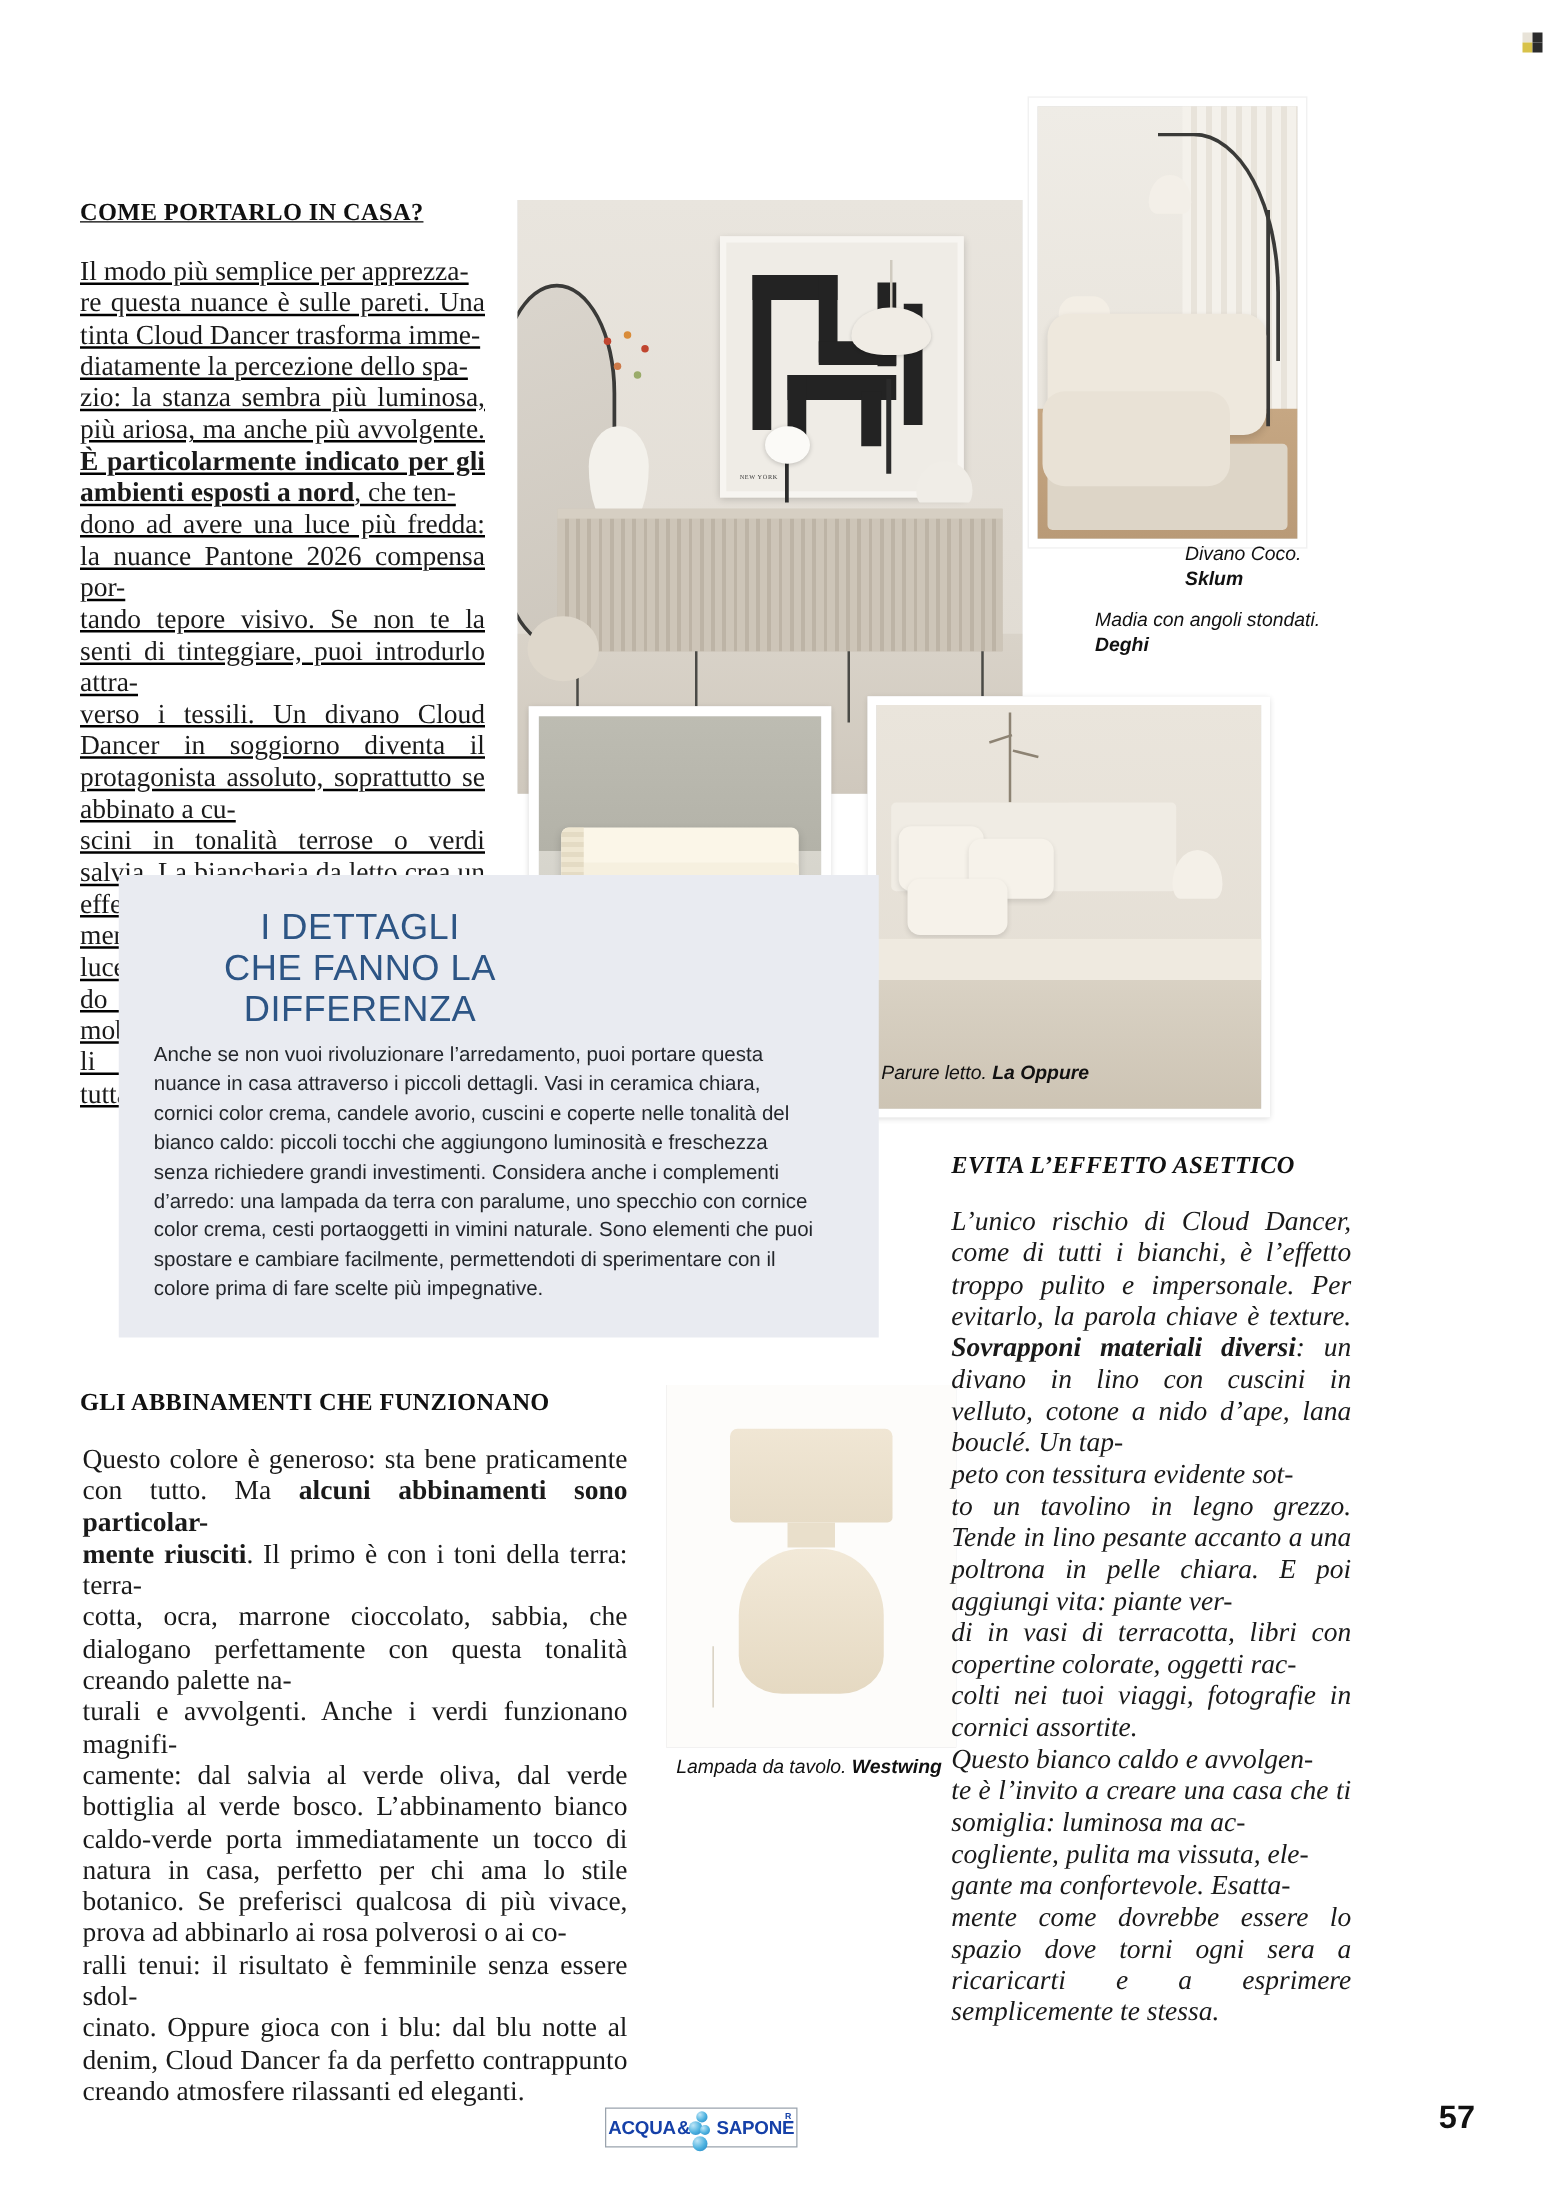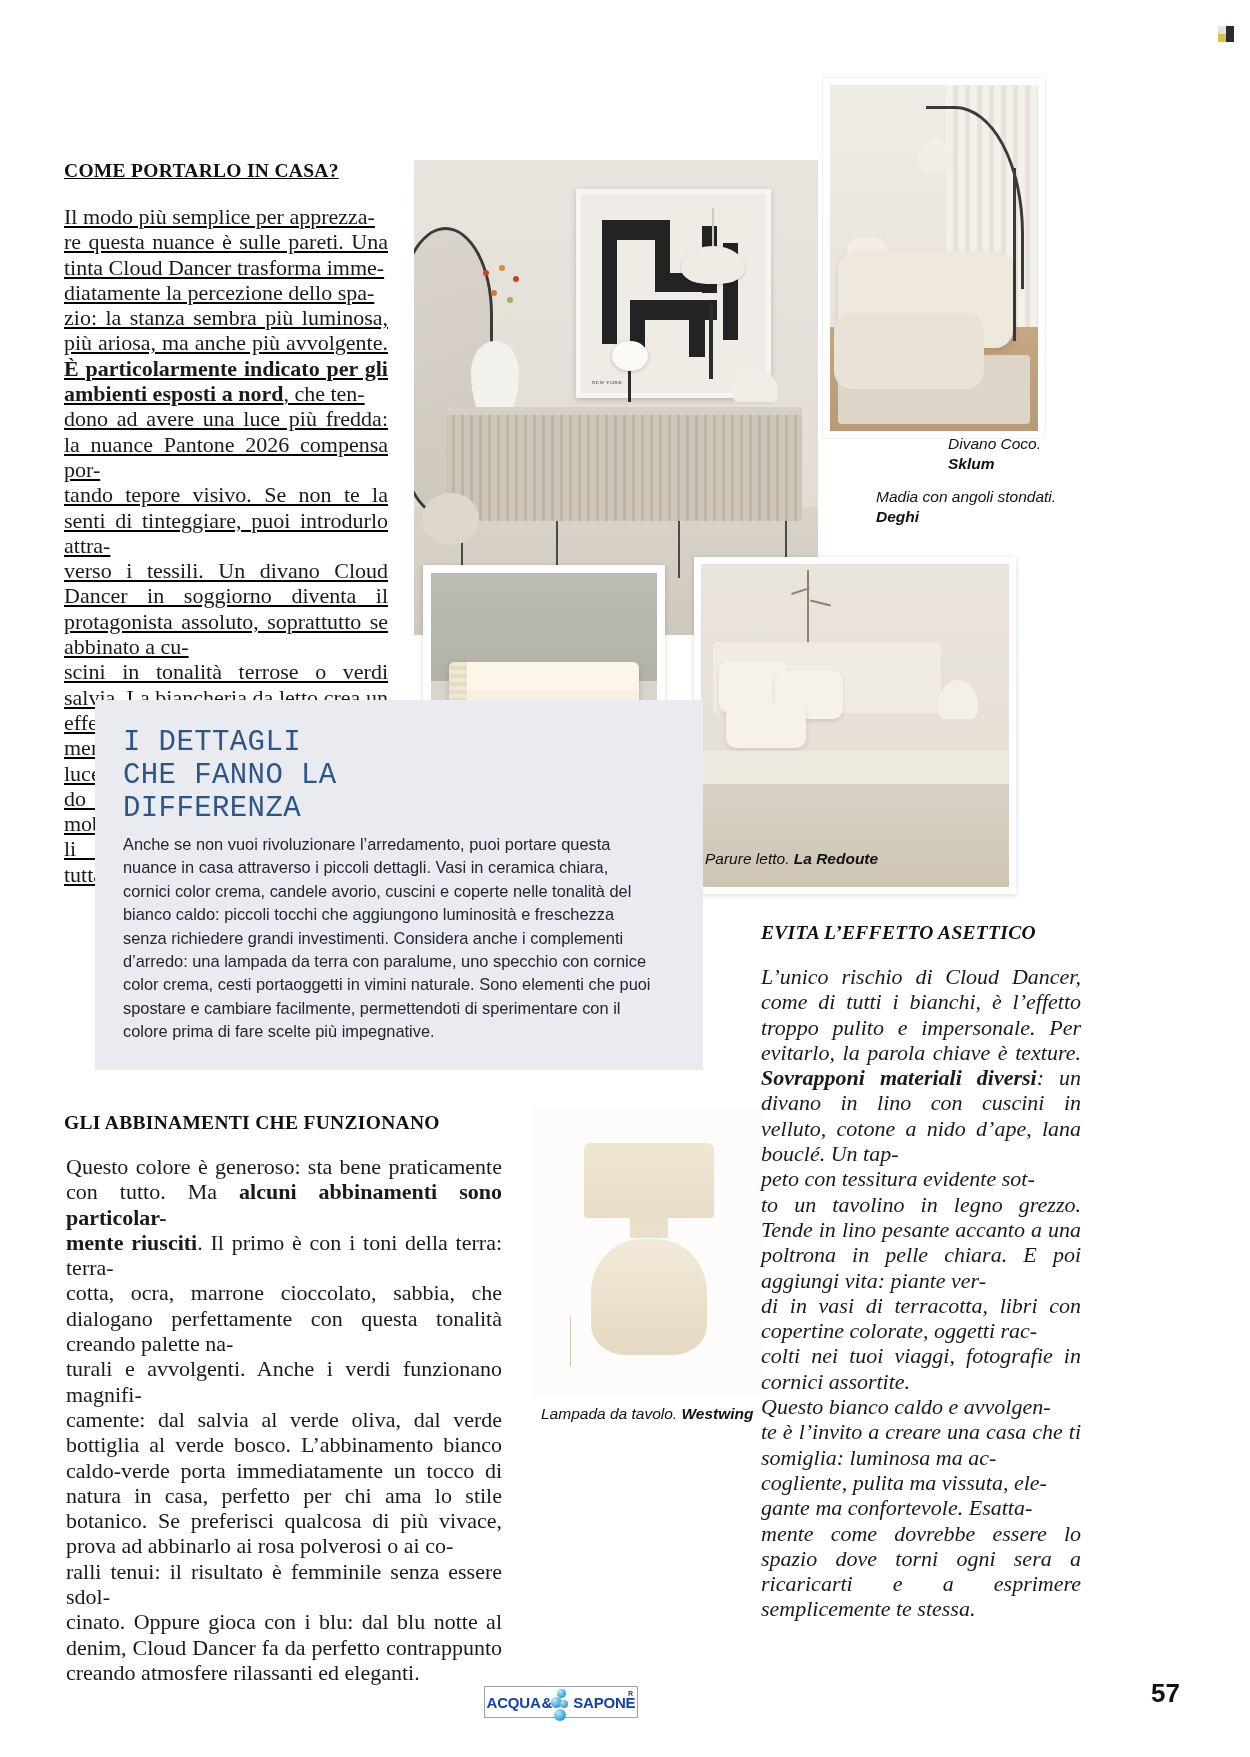--- a/index.html
+++ b/index.html
@@ -145,22 +145,22 @@
   #cap-bed{position:absolute;left:705px;top:849px;width:260px;}
   #cap-lamp{position:absolute;left:541px;top:1404px;width:300px;}
 
   
   #callout{
     position:absolute;left:95px;top:700px;width:608px;height:370px;
     background:#e9ebf1;
   }
   #callout .ttl{
     position:absolute;left:28px;top:26px;width:330px;
-    font-family:Liberation Mono, monospace;
-    font-size:29px;line-height:33px;letter-spacing:.4px;color:#2d5585;font-weight:normal;
+    font-family:Liberation Sans, sans-serif;
+    font-size:29px;line-height:33px;letter-spacing:.4px;color:#2d5585;font-weight:normal;text-align:center;
   }
   #callout .bodytxt{
     position:absolute;left:28px;top:133px;width:530px;
     font-family:"Liberation Sans", sans-serif;
     font-size:16.4px;line-height:23.4px;color:#23262b;
   }
 
   
   #sec-abb{position:absolute;left:64px;top:1112px;width:440px;}
   #sec-abb .h-serif{margin:0 0 20px 0;}
@@ -308,21 +308,21 @@
       <div class="bd-lamp">
           <div class="s"></div>
         </div>
       <div class="bd-stool"></div>
       <div class="bd-duvet"></div>
       <div class="bd-sheetfold"></div>
     </div>
   </div>
   <div class="caption" id="cap-bed">
     <span>Parure letto.</span>
-    <b>La Redoute</b>
+    <b>La Oppure</b>
   </div>
 
   <div id="callout">
     <div class="ttl">
       <span>I DETTAGLI</span><br>
       <span>CHE FANNO LA</span><br>
       <span>DIFFERENZA</span>
     </div>
     <div class="bodytxt">Anche se non vuoi rivoluzionare l’arredamento, puoi portare questa nuance in casa attraverso i piccoli dettagli. Vasi in ceramica chiara, cornici color crema, candele avorio, cuscini e coperte nelle tonalità del bianco caldo: piccoli tocchi che aggiungono luminosità e freschezza senza richiedere grandi investimenti. Considera anche i complementi d’arredo: una lampada da terra con paralume, uno specchio con cornice color crema, cesti portaoggetti in vimini naturale. Sono elementi che puoi spostare e cambiare facilmente, permettendoti di sperimentare con il colore prima di fare scelte più impegnative.</div>
   </div>

